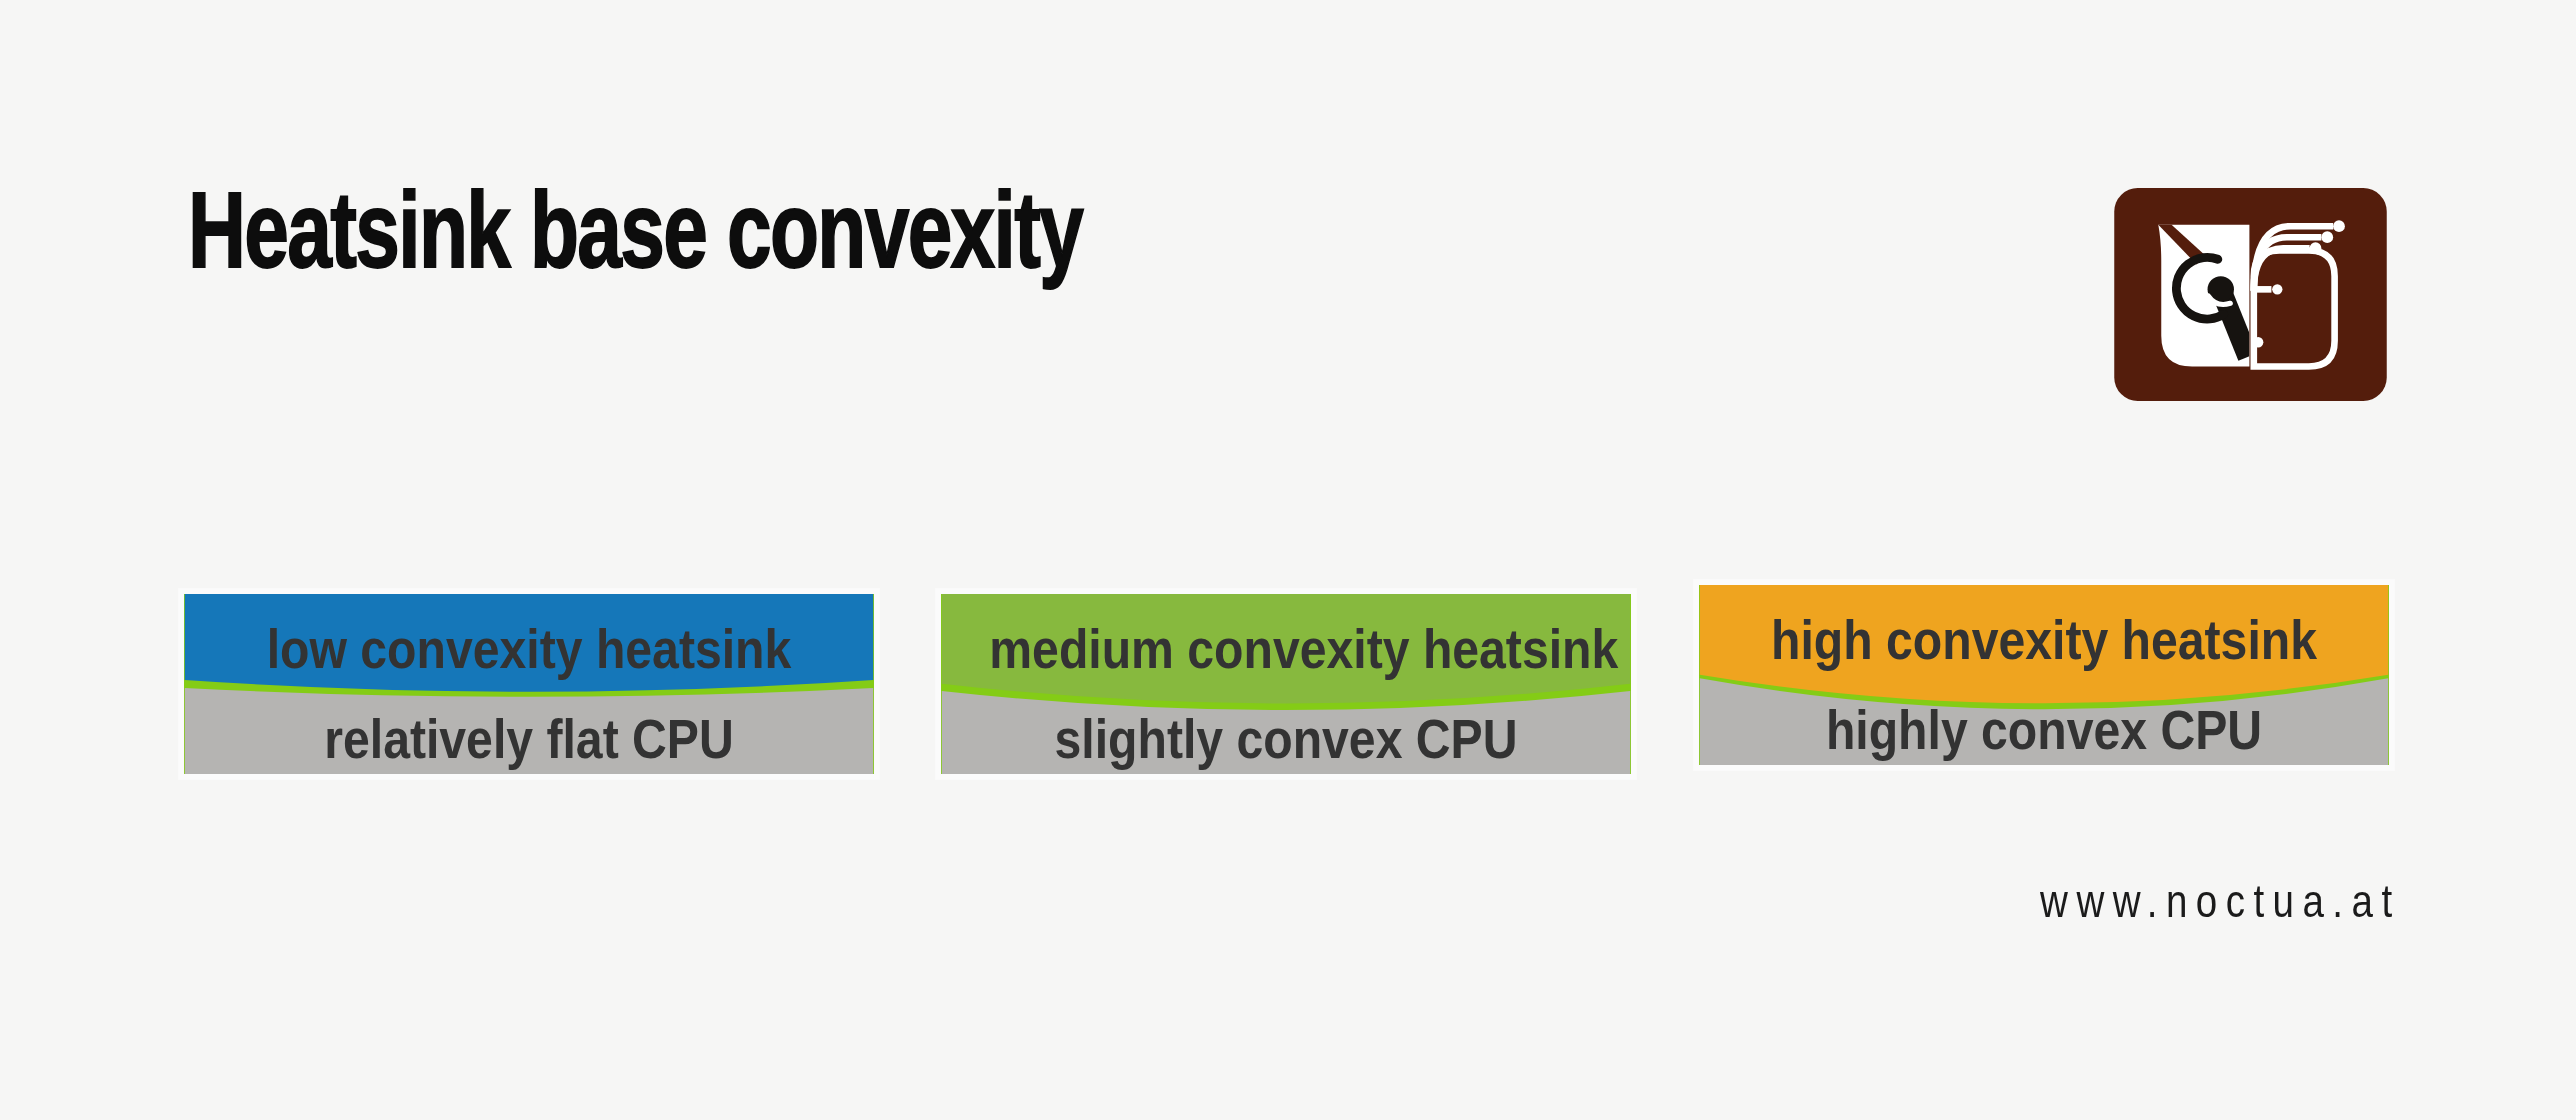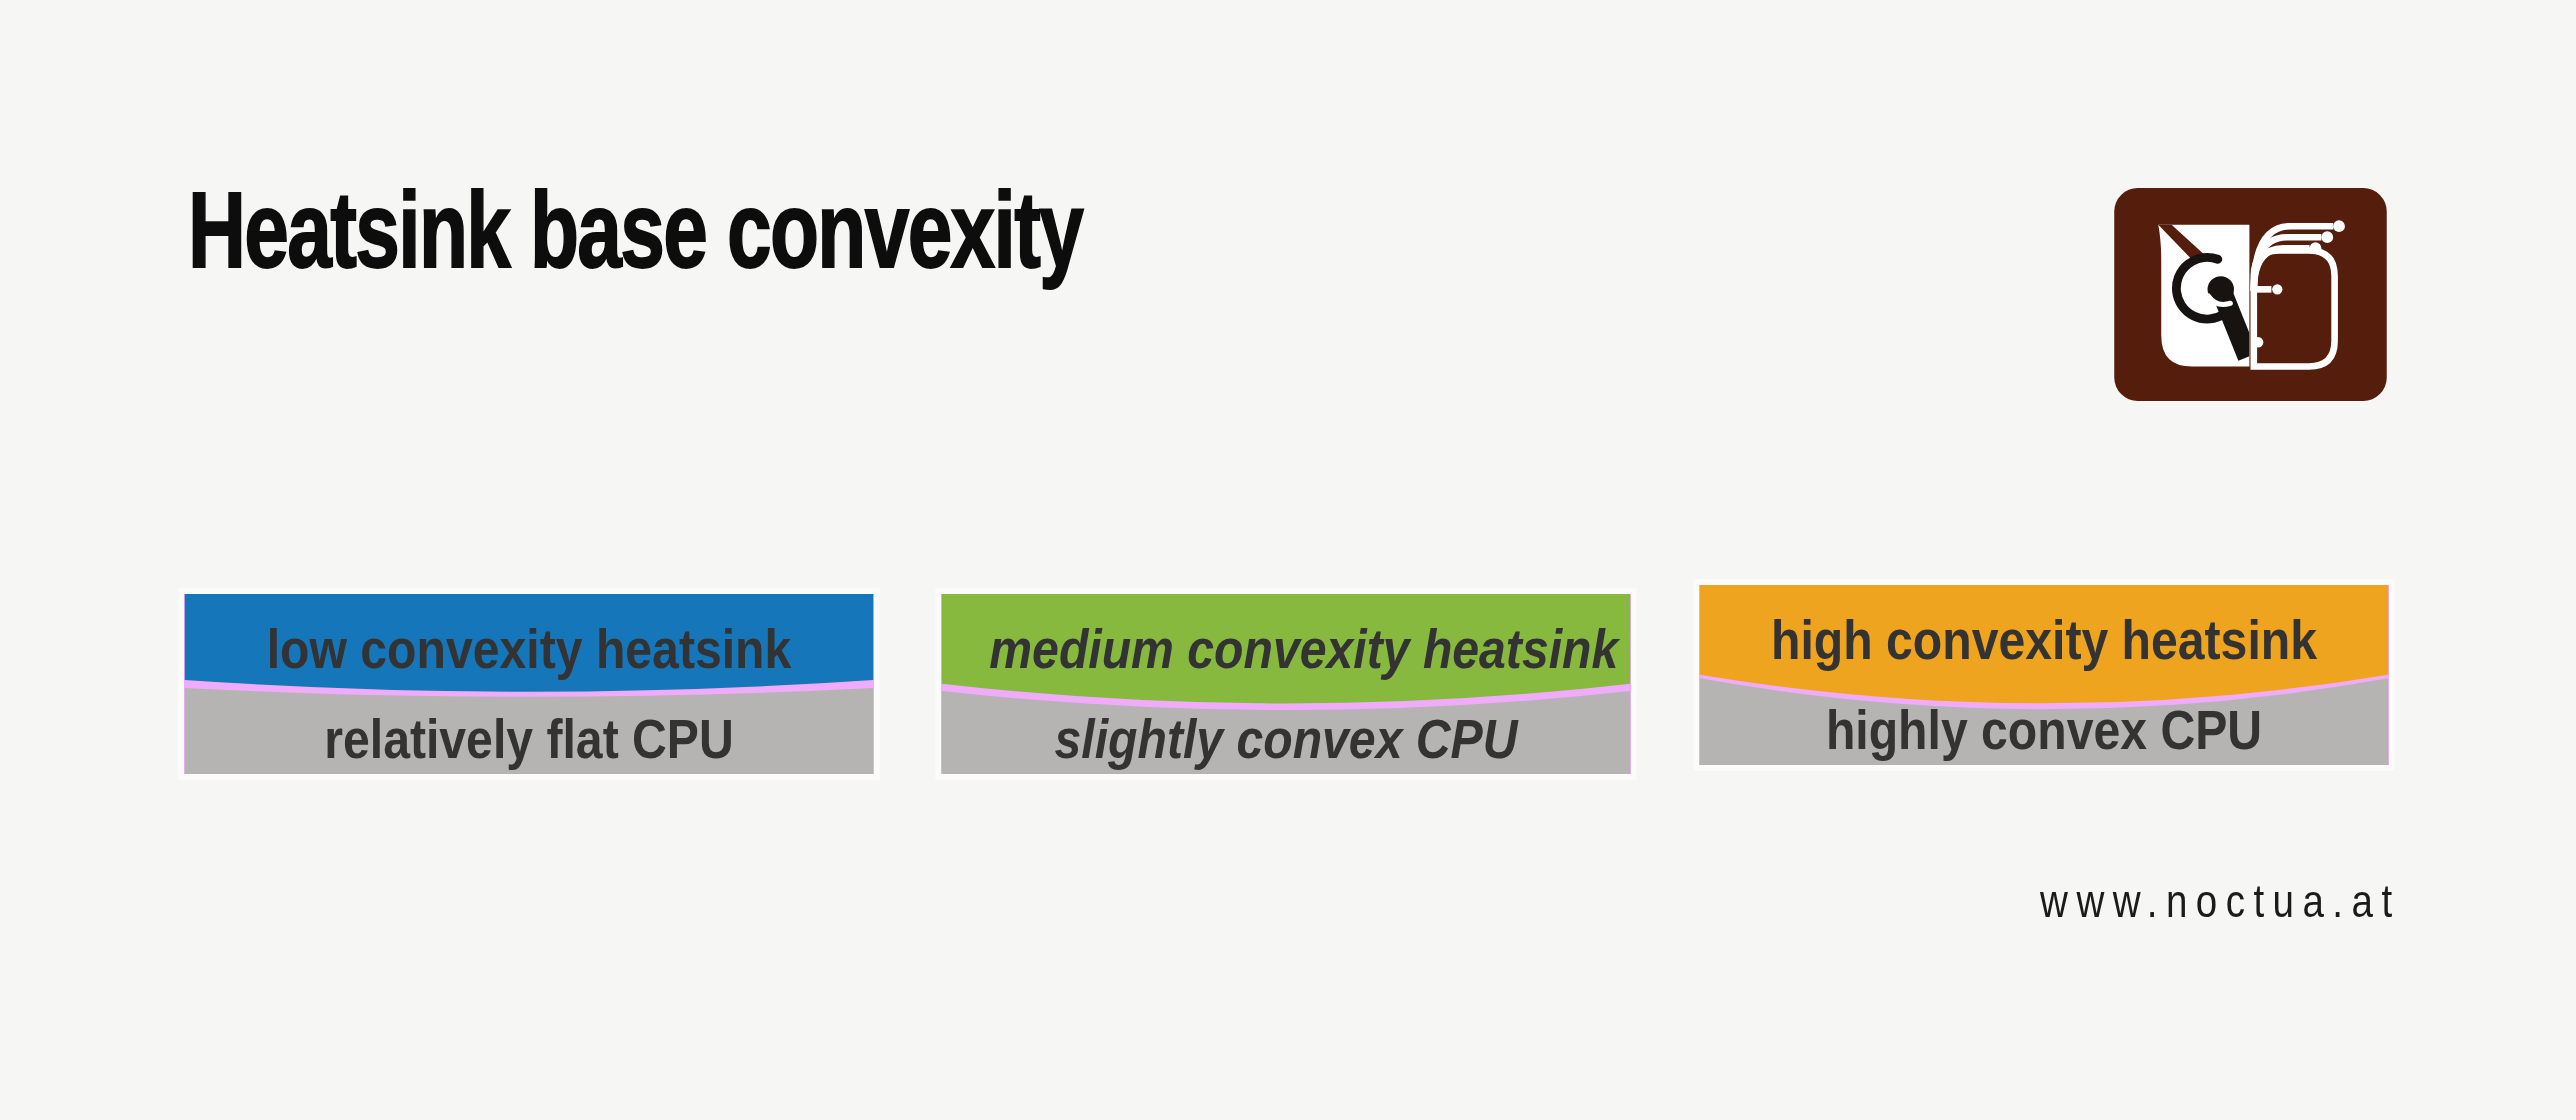--- a/index.html
+++ b/index.html
@@ -12,21 +12,21 @@
     position:absolute;left:188px;top:177px;
     font-size:107px;font-weight:700;line-height:1;color:#0d0d0d;
     letter-spacing:-2.2px;white-space:nowrap;
     transform:scaleX(0.75);transform-origin:0 0;
     -webkit-text-stroke:1.8px #0d0d0d;
   }
   .logo{
     position:absolute;left:2114px;top:188px;width:273px;height:213px;
   }
   .pair{
-    position:absolute;background:#f0abfc;
+    position:absolute;background:#84cc16;
     box-shadow:0 0 0 5.9px rgba(255,255,255,0.55);
   }
   .pair svg{position:absolute;left:0;top:0;}
   .blk-label{
     position:absolute;left:0;width:100%;text-align:center;
     font-size:56px;font-weight:700;line-height:59px;color:#333333;
     white-space:nowrap;transform:scaleX(0.86);transform-origin:50% 50%;
   }
   .hs-label{top:25px;}
   .cpu-label{top:115px;}
@@ -83,21 +83,21 @@
 
 <div class="pair" style="left: 184px; top: 594px; width: 690px; height: 180px;">
   <svg width="690" height="180" viewBox="0 0 937 245">
     <path d="M0,0 H937 V117 Q468.5,149 0,117 Z" fill="#1577b9"></path>
     <path d="M0,128 Q468.5,152 937,128 V245 H0 Z" fill="#b5b4b2"></path>
   </svg>
   <div class="blk-label hs-label" style="color: rgb(51, 51, 51);">low convexity heatsink</div>
   <div class="blk-label cpu-label" style="color: rgb(51, 51, 51);">relatively flat CPU</div>
 </div>
 
-<div class="pair" style="left: 941px; top: 594px; width: 690px; height: 180px; font-style: italic;">
+<div class="pair" style="left: 941px; top: 594px; width: 690px; height: 180px;">
   <svg width="690" height="180" viewBox="0 0 937 245">
     <path d="M0,0 H937 V122 Q468.5,176 0,122 Z" fill="#87b93e"></path>
     <path d="M0,132 Q468.5,184 937,132 V245 H0 Z" fill="#b5b4b2"></path>
   </svg>
   <div class="blk-label hs-label" style="color: rgb(51, 51, 51);">medium convexity heatsink</div>
   <div class="blk-label cpu-label" style="color: rgb(51, 51, 51);">slightly convex CPU</div>
 </div>
 
 <div class="pair" style="left: 1699px; top: 585px; width: 690px; height: 180px;">
   <svg width="690" height="180" viewBox="0 0 937 245">

